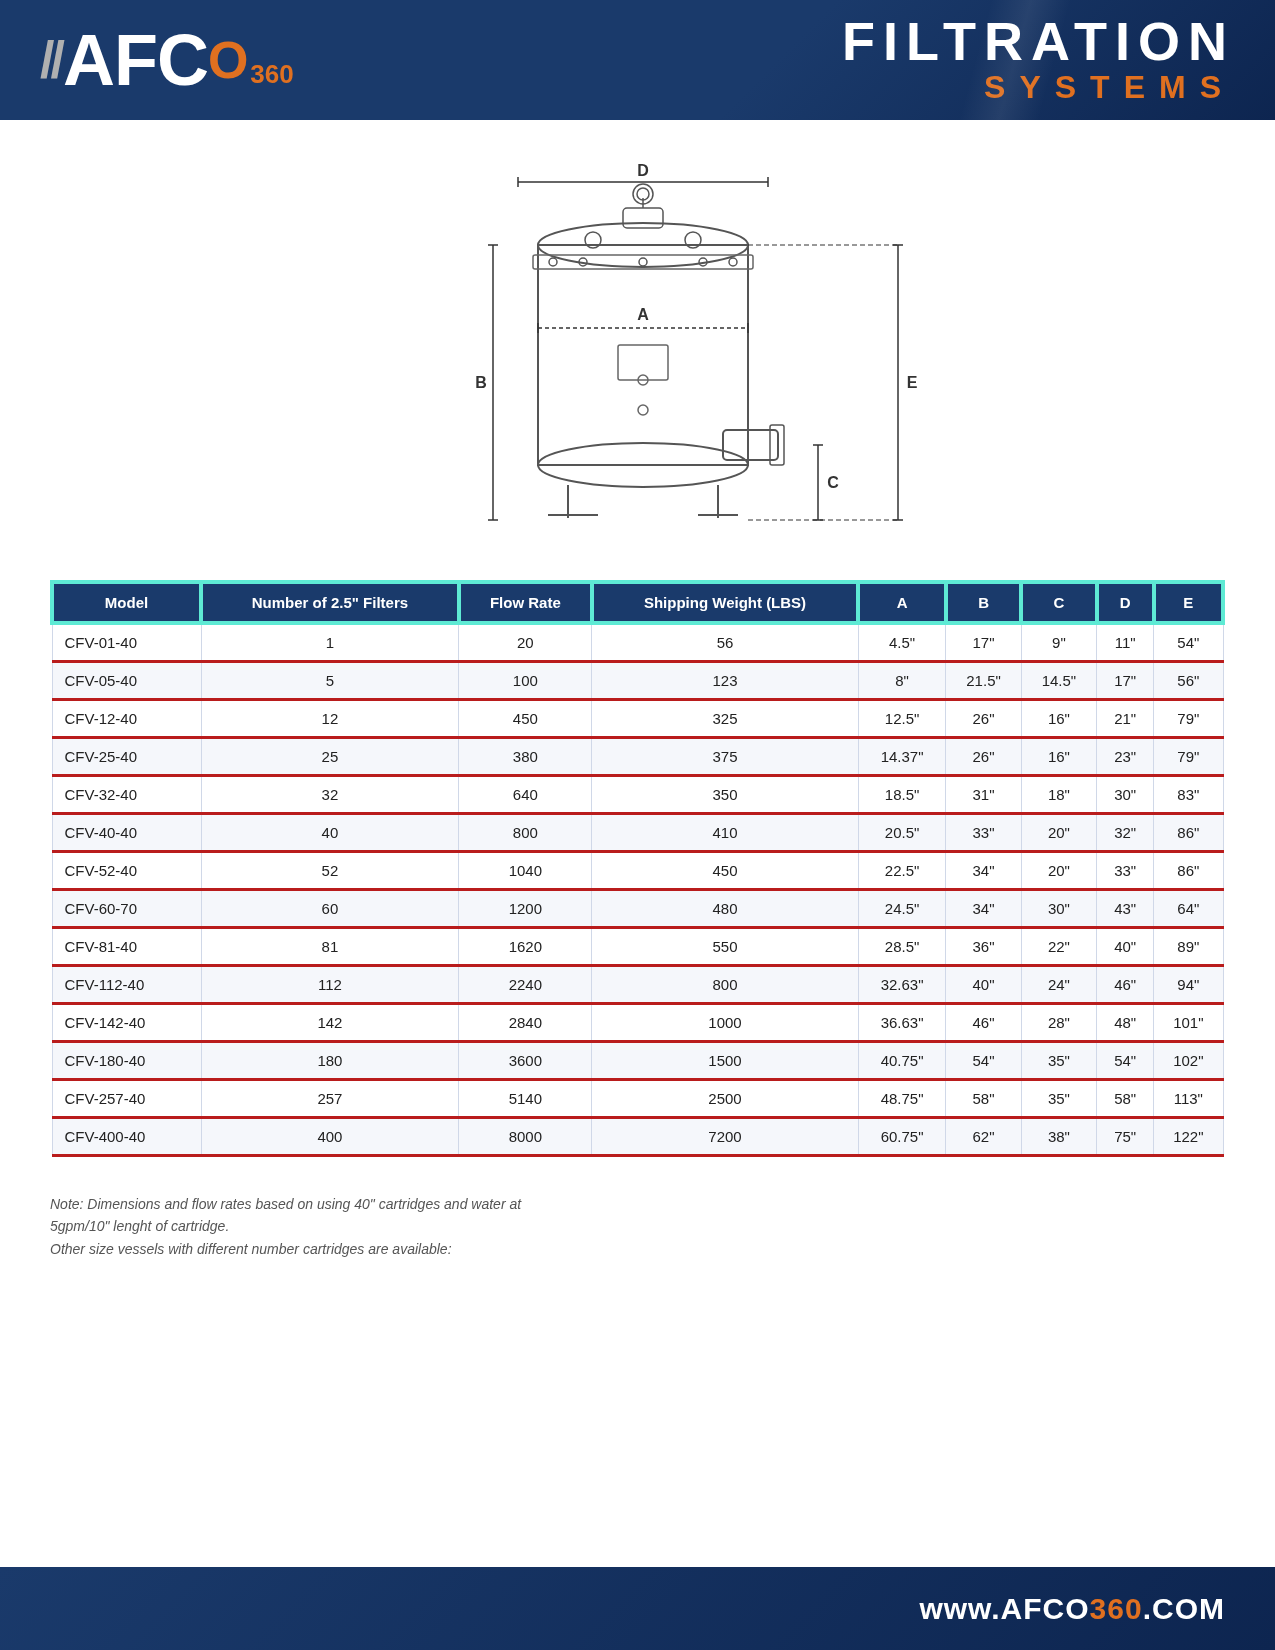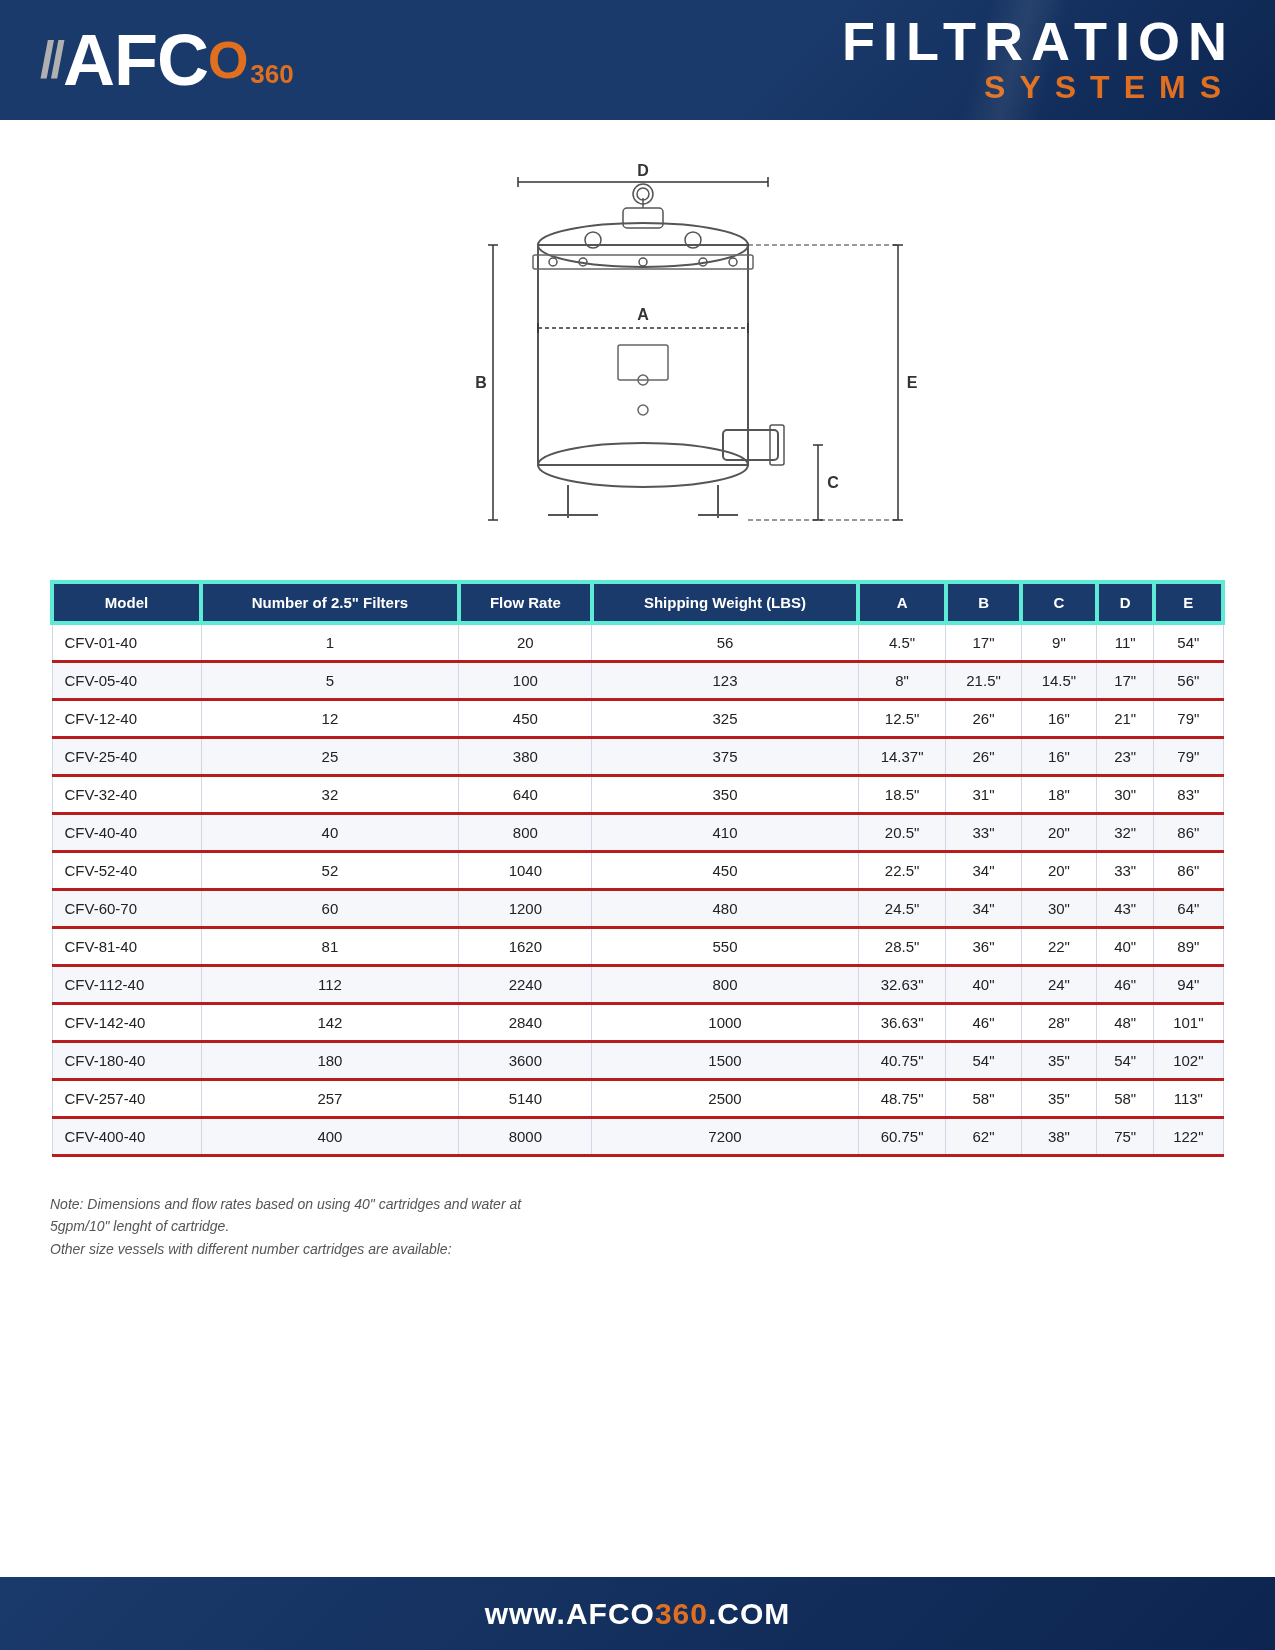--- a/index.html
+++ b/index.html
@@ -155,25 +155,25 @@
       font-size: 14px;
       color: #555;
       font-style: italic;
       line-height: 1.6;
     }
 
     
     .footer {
       margin-top: auto;
       width: 100%;
-      height: 73px;
+      height: 83px;
       background: linear-gradient(135deg, #1a3a6b 0%, #0d2550 100%);
       display: flex;
       align-items: center;
-      justify-content: center;
+      justify-content: flex-end;
       padding: 4px 50px;
     }
     .footer-url {
       color: #fff;
       font-size: 30px;
       font-weight: 700;
       letter-spacing: 1px;
     }
     .footer-url span {
       color: #e07020;

